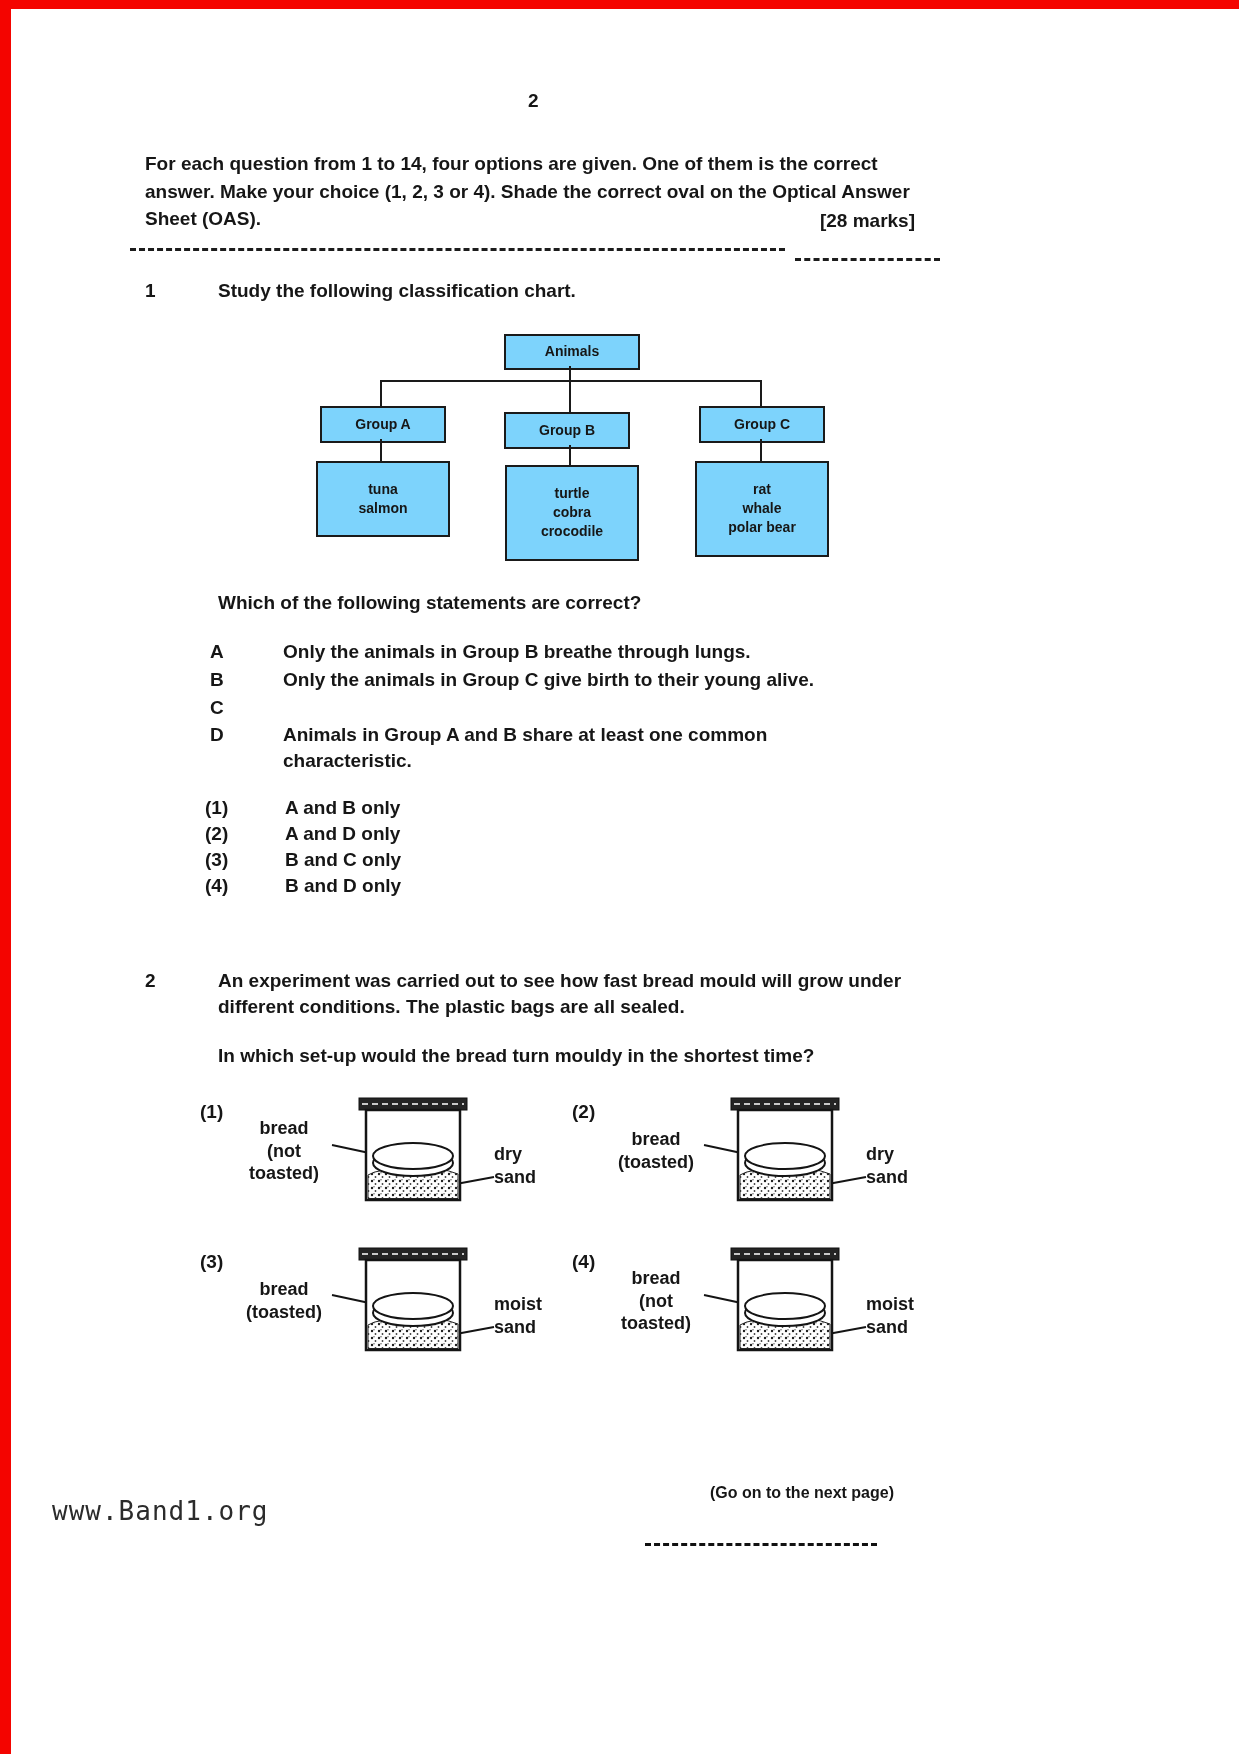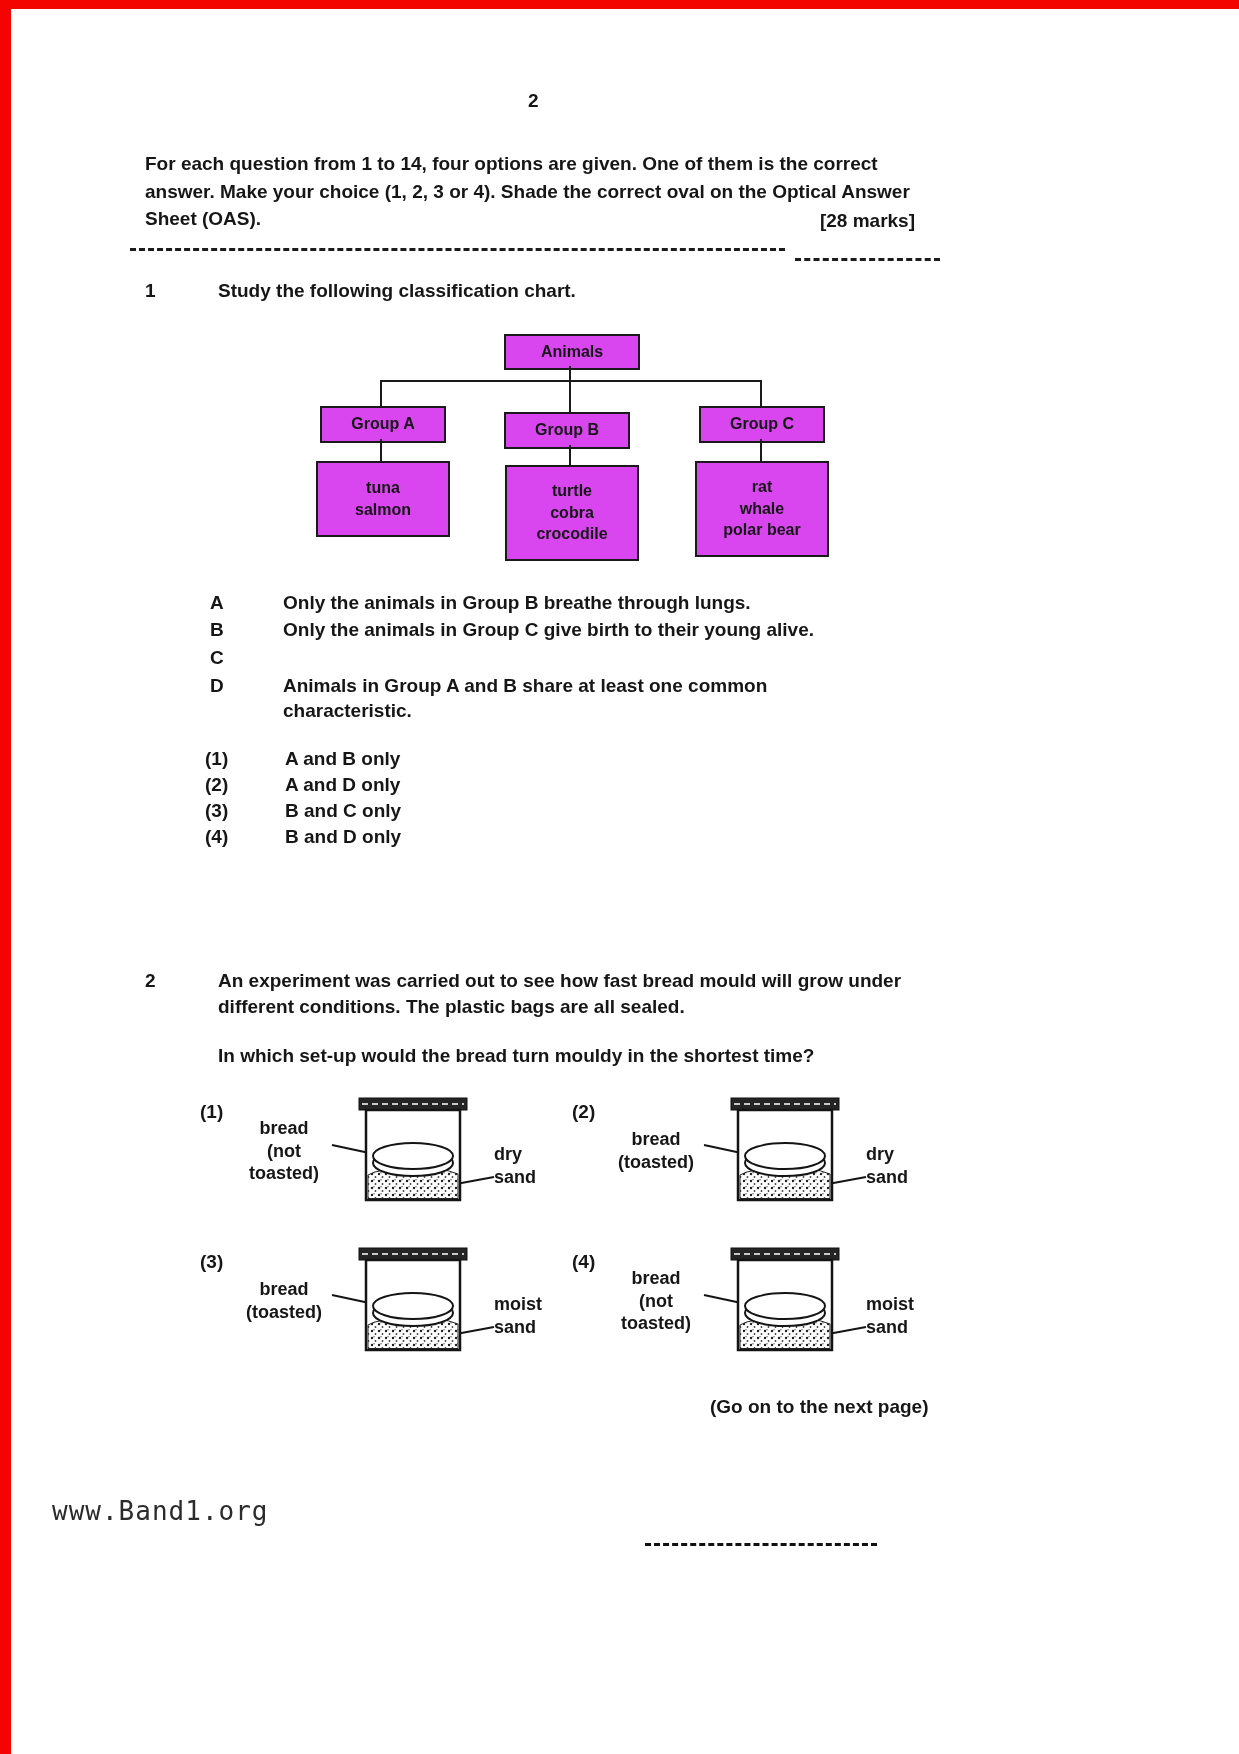--- a/index.html
+++ b/index.html
@@ -27,23 +27,23 @@
   .q{position:absolute;left:145px;width:815px;font-size:19px;line-height:1.35;}
   .q1{top:278px;}
   .q2{top:968px;}
   .q-row{display:flex;}
   .q-num{width:73px;flex:0 0 73px;}
   .q-text{width:735px;}
 
   
   .chart{position:relative;margin:30px 0 0 175px;width:655px;height:232px;}
   .cbox{
-    position:absolute;border:2px solid #1a1a1a;background:#d946ef;
+    position:absolute;border:2px solid #1a1a1a;background:#7dd3fc;
     display:flex;align-items:center;justify-content:center;
-    text-align:center;font-size:16px;line-height:1.35;white-space:pre-line;
+    text-align:center;font-size:14px;line-height:1.35;white-space:pre-line;
   }
   .cl{position:absolute;background:#1a1a1a;}
   .cl.v{width:2px;}
   .cl.h{height:2px;}
 
   .sub-prompt{margin:24px 0 0 73px;}
   .stmts{margin:24px 0 0 65px;}
   .stmt-row{display:flex;margin-bottom:2px;}
   .stmt-label{width:73px;flex:0 0 73px;}
   .stmt-text{width:600px;}
@@ -53,21 +53,21 @@
 
   
   .setups{display:grid;grid-template-columns:372px 372px;margin:26px 0 0 55px;}
   .setup{position:relative;width:372px;height:150px;}
   .opt-num{position:absolute;left:0;top:4px;}
   .bag-row{position:absolute;left:40px;top:0;display:flex;align-items:center;}
   .bag-label{white-space:pre-line;text-align:center;font-size:18px;line-height:1.25;}
   .bag-label.l{width:88px;}
   .bag-label.r{width:72px;text-align:left;margin-top:30px;margin-left:-4px;}
 
-  .footer-note{position:absolute;left:710px;top:1396px;font-size:19px;}
+  .footer-note{position:absolute;left:710px;top:1484px;font-size:16px;}
   .watermark{
     position:absolute;left:52px;top:1496px;
     font-family:"DejaVu Sans Mono","Liberation Mono",monospace;
     font-size:26px;font-weight:500;color:#2b2b2b;letter-spacing:1px;
   }
   .bottom-dashes{position:absolute;left:645px;top:1543px;width:232px;border-top:3px dashed #111;}
   svg.bag{display:block;flex:0 0 170px;}
 </style>
 </head>
 <body>
@@ -132,20 +132,21 @@
       <div class="cbox" style="left:-4px;top:127px;width:130px;height:72px">tuna
 salmon</div>
       <div class="cbox" style="left:185px;top:131px;width:130px;height:92px">turtle
 cobra
 crocodile</div>
       <div class="cbox" style="left:375px;top:127px;width:130px;height:92px">rat
 whale
 polar bear</div>
     </div>
 
+    <div class="sub-prompt">Which of the following statements are correct?</div>
 
     <div class="stmts">
       <div class="stmt-row">
         <div class="stmt-label">A</div>
         <div class="stmt-text">Only the animals in Group B breathe through lungs.</div>
       </div>
       <div class="stmt-row">
         <div class="stmt-label">B</div>
         <div class="stmt-text">Only the animals in Group C give birth to their young alive.</div>
       </div>

